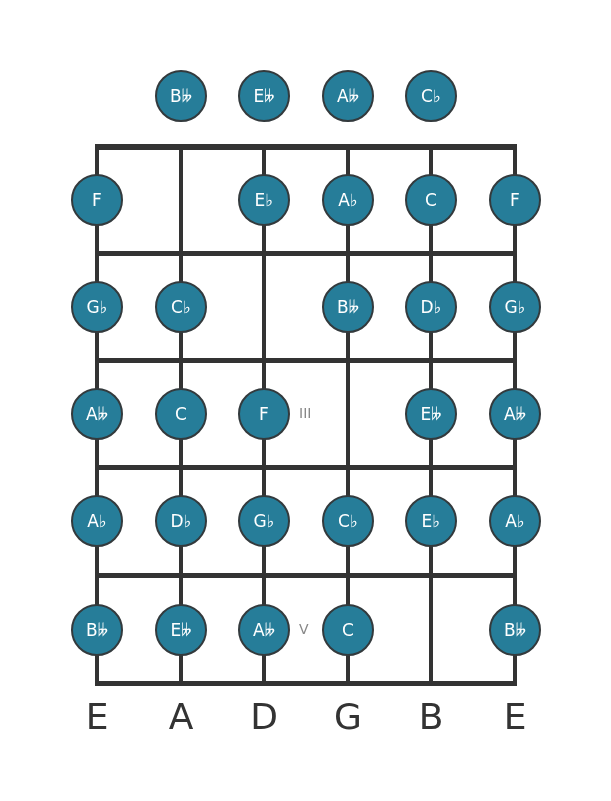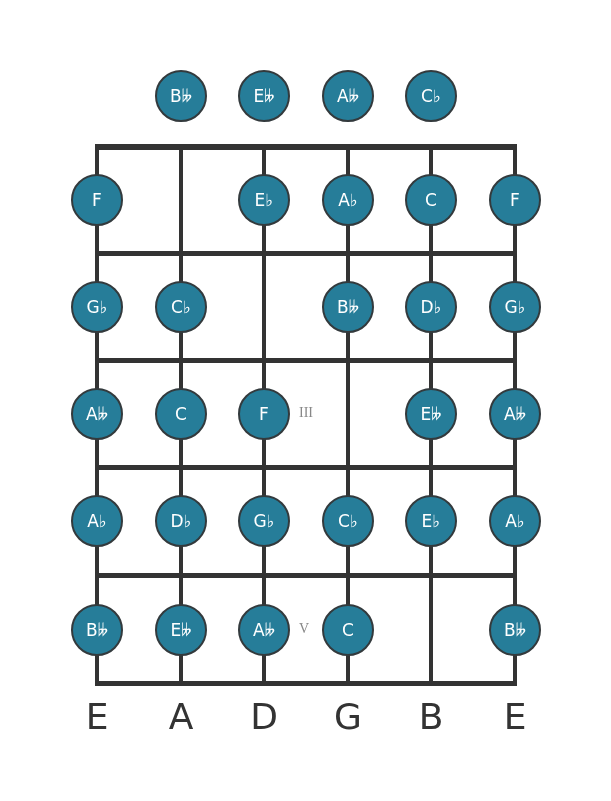--- a/index.html
+++ b/index.html
@@ -6,21 +6,21 @@
   body { width:611px; height:801px; position:relative; overflow:hidden;
          font-family:"DejaVu Sans", sans-serif; }
   #board { position:absolute; left:0; top:0; width:611px; height:801px; }
   .note { position:absolute; width:48px; height:48px; border-radius:50%;
           background:#267d99; border:2px solid #333a3d; box-sizing:content-box;
           color:#ffffff; font-size:17px; display:flex; align-items:center;
           justify-content:center; transform:translate(-26px,-26px); z-index:3; }
   .string { position:absolute; width:4px; background:#333333; z-index:1; }
   .fret { position:absolute; height:5px; background:#333333; z-index:2; }
   .nut { position:absolute; height:6px; background:#333333; z-index:2; }
-  .marker { position:absolute; color:#888888; font-size:14px; transform:translate(-6px,-9px); z-index:3;font-family:Liberation Serif, serif; }
+  .marker { position:absolute; color:#888888; font-size:14px; transform:translate(-6px,-9px); z-index:3; }
   .slabel { position:absolute; color:#333333; font-size:36px; width:40px; text-align:center;
             transform:translateX(-20px); }
 </style>
 </head>
 <body>
 
 <div id="board">
 
   <div class="nut" style="left:95px; top:144px; width:422px;"></div>
   <div class="fret" style="left:95px; top:251px; width:422px;"></div>

